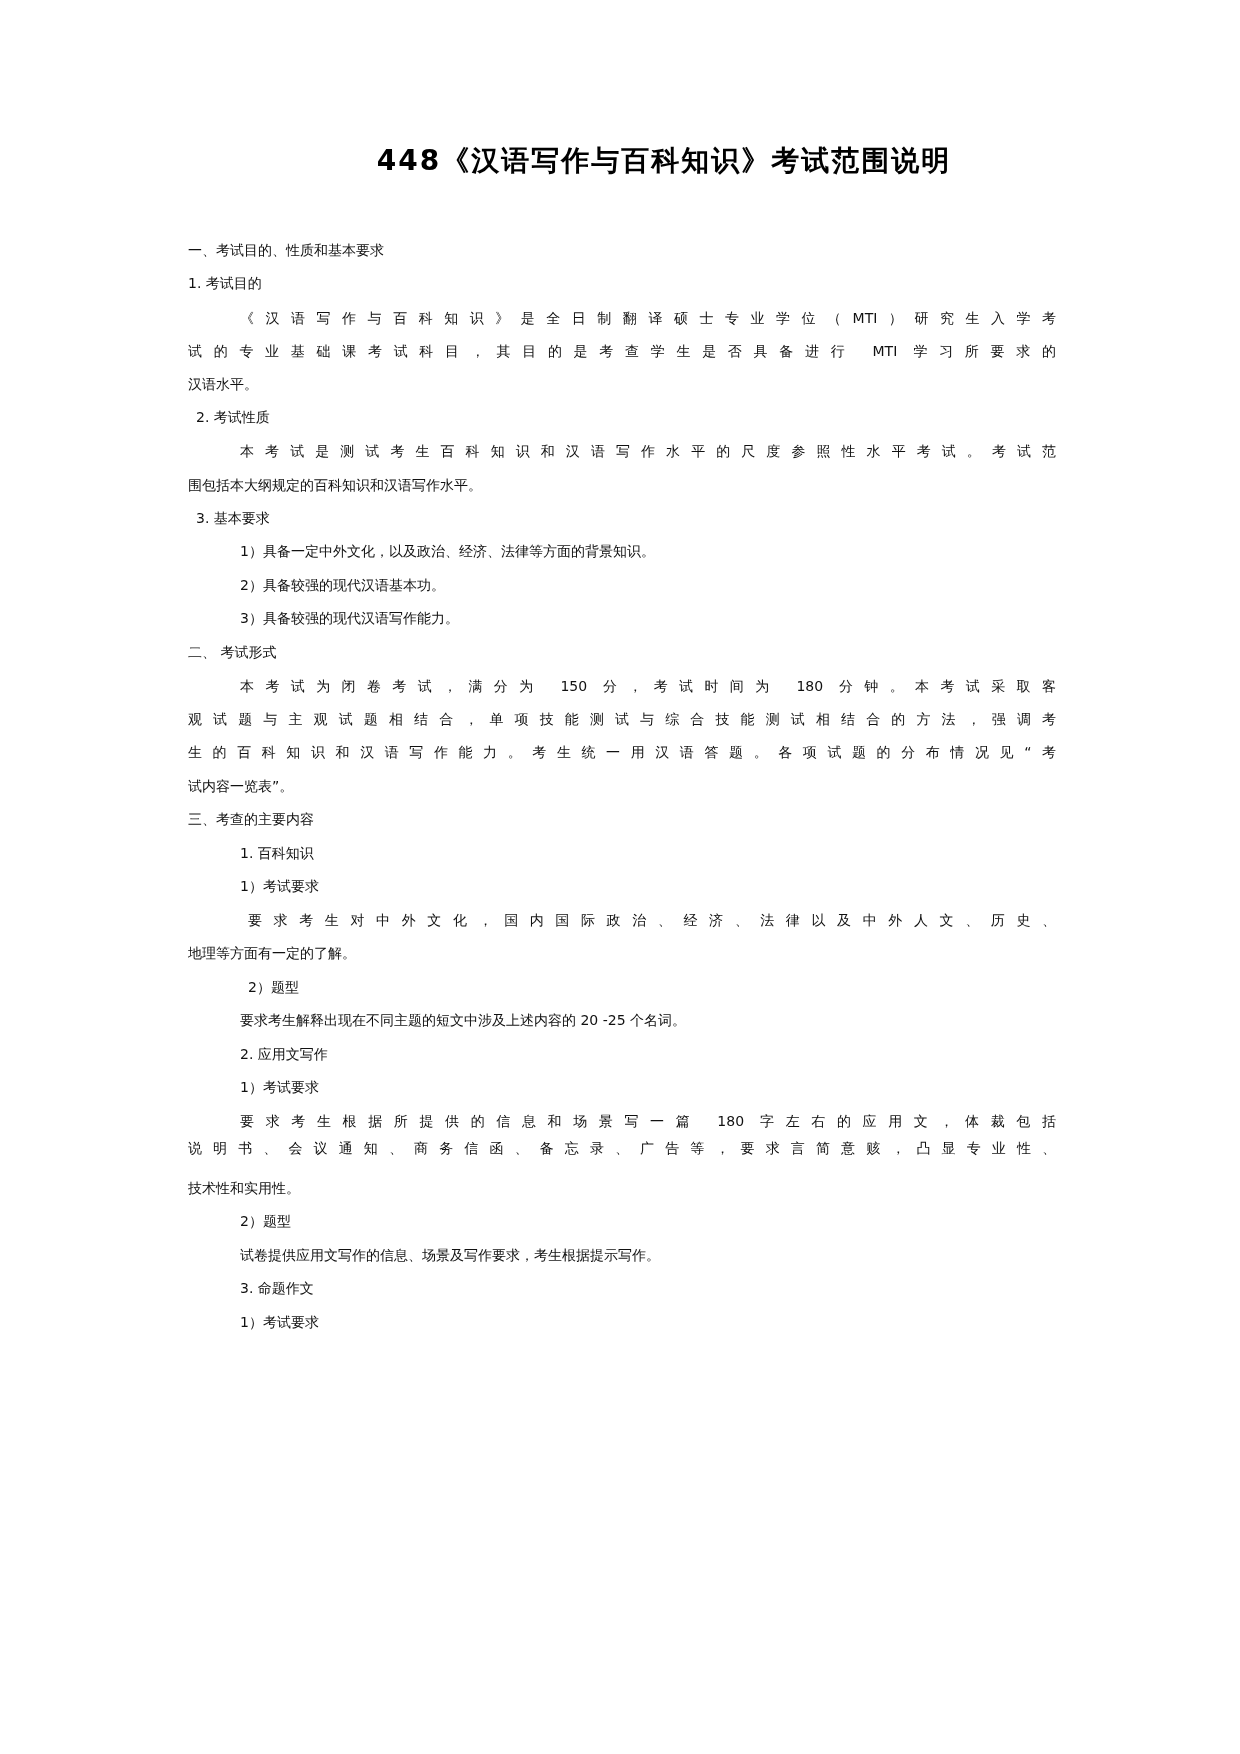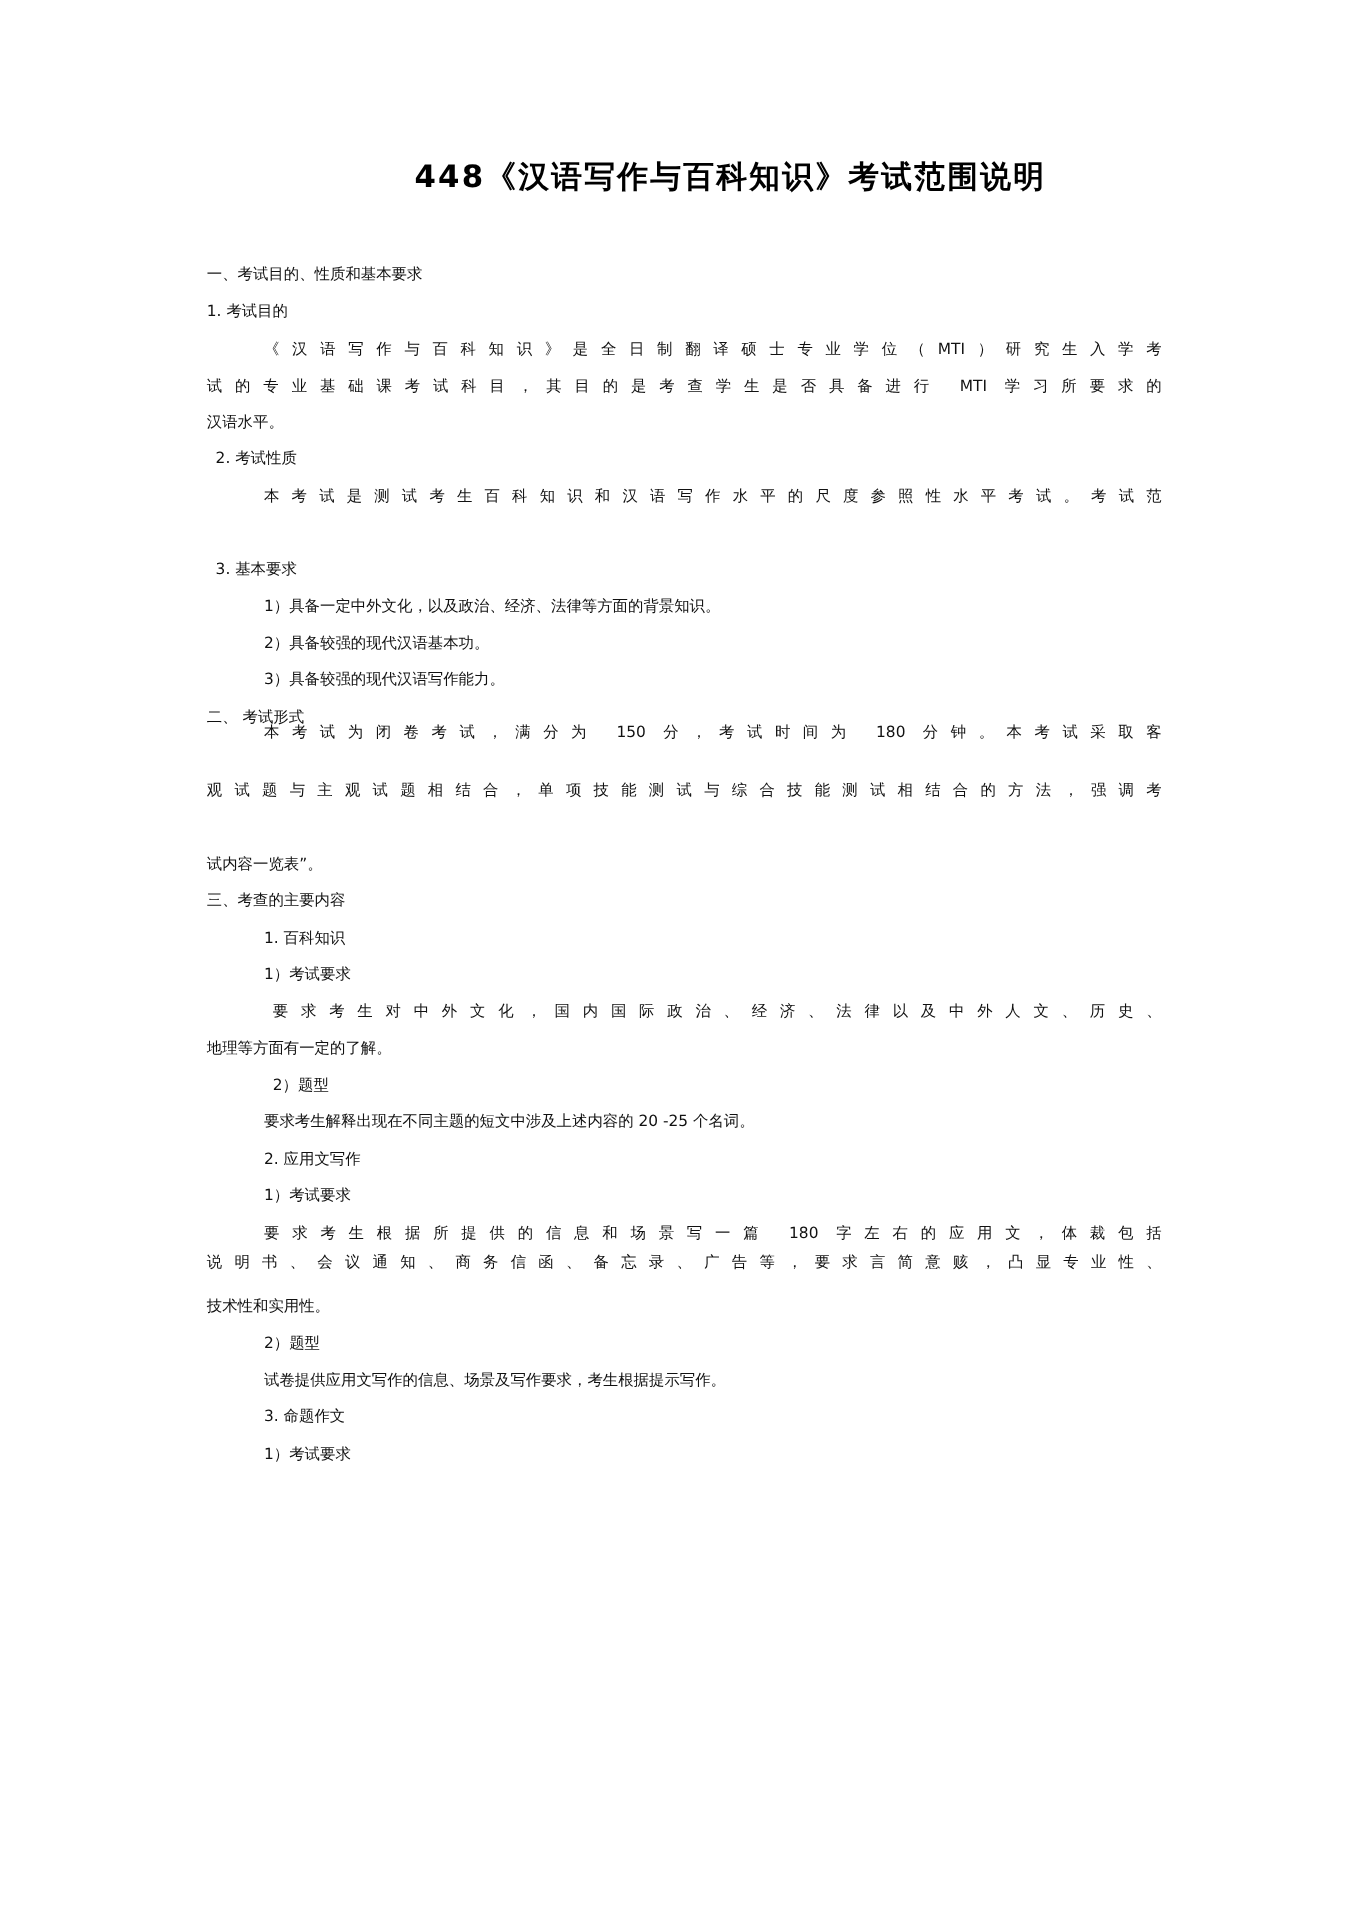--- a/index.html
+++ b/index.html
@@ -27,27 +27,29 @@
 <div class="page">
   <div class="title">448《汉语写作与百科知识》考试范围说明</div>
 
   <div class="line l0" style="top:236px">一、考试目的、性质和基本要求</div>
   <div class="line l0" style="top:269px">1. 考试目的</div>
   <div class="line l1 just1" style="top:304px">《汉语写作与百科知识》是全日制翻译硕士专业学位（MTI）研究生入学考</div>
   <div class="line l0 just" style="top:337px">试的专业基础课考试科目，其目的是考查学生是否具备进行 MTI 学习所要求的</div>
   <div class="line l0" style="top:370px">汉语水平。</div>
   <div class="line l0s" style="top:403px">2. 考试性质</div>
   <div class="line l1 just1" style="top:437px">本考试是测试考生百科知识和汉语写作水平的尺度参照性水平考试。考试范</div>
+  <div class="line l0" style="top:471px">围包括本大纲规定的百科知识和汉语写作水平。</div>
   <div class="line l0s" style="top:504px">3. 基本要求</div>
   <div class="line l1" style="top:537px">1）具备一定中外文化，以及政治、经济、法律等方面的背景知识。</div>
   <div class="line l1" style="top:571px">2）具备较强的现代汉语基本功。</div>
   <div class="line l1" style="top:604px">3）具备较强的现代汉语写作能力。</div>
   <div class="line l0" style="top:638px">二、 考试形式</div>
-  <div class="line l1 just1" style="top:652px">本考试为闭卷考试，满分为 150 分，考试时间为 180 分钟。本考试采取客</div>
+  <div class="line l1 just1" style="top:672px">本考试为闭卷考试，满分为 150 分，考试时间为 180 分钟。本考试采取客</div>
   <div class="line l0 just" style="top:705px">观试题与主观试题相结合，单项技能测试与综合技能测试相结合的方法，强调考</div>
+  <div class="line l0 just" style="top:738px">生的百科知识和汉语写作能力。考生统一用汉语答题。各项试题的分布情况见“考</div>
   <div class="line l0" style="top:772px">试内容一览表”。</div>
   <div class="line l0" style="top:805px">三、考查的主要内容</div>
   <div class="line l1" style="top:839px">1. 百科知识</div>
   <div class="line l1" style="top:872px">1）考试要求</div>
   <div class="line l1s just1" style="top:906px; width:808px">要求考生对中外文化，国内国际政治、经济、法律以及中外人文、历史、</div>
   <div class="line l0" style="top:939px">地理等方面有一定的了解。</div>
   <div class="line l1s" style="top:973px">2）题型</div>
   <div class="line l1" style="top:1006px">要求考生解释出现在不同主题的短文中涉及上述内容的 20 -25 个名词。</div>
   <div class="line l1" style="top:1040px">2. 应用文写作</div>
   <div class="line l1" style="top:1073px">1）考试要求</div>

